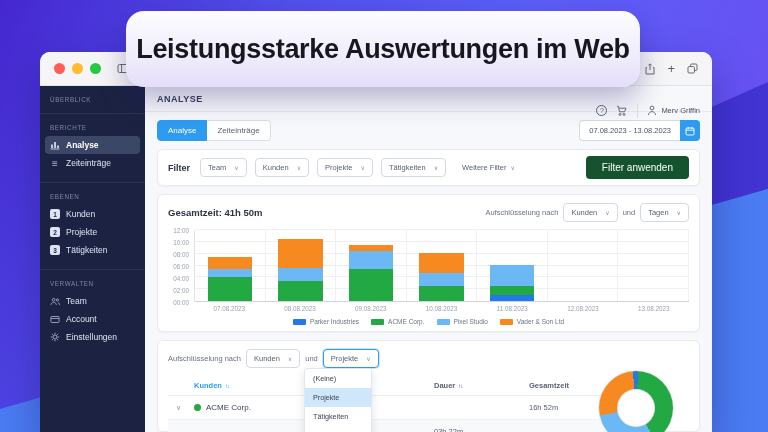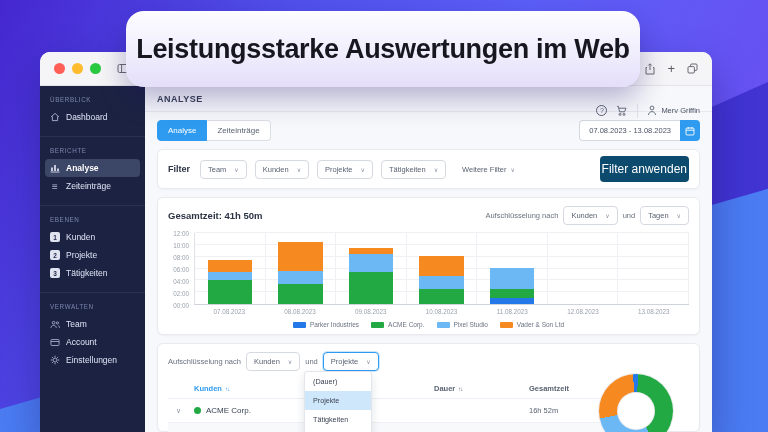--- a/index.html
+++ b/index.html
@@ -69,21 +69,21 @@
   .date-field { font-size:7.5px; color:#4a5264; background:#fff; border:1px solid #d5d9e0; border-right:none; border-radius:4px 0 0 4px; padding:5px 9px; }
   .cal-btn { width:20px; background:#2e9bf0; border-radius:0 4px 4px 0; display:flex; align-items:center; justify-content:center; color:#fff; }
 
   .card { background:#fff; border:1px solid #e8eaef; border-radius:6px; box-shadow:0 1px 2px rgba(20,30,60,.04); }
 
   .filter-card { display:flex; align-items:center; gap:8px; padding:6px 10px; }
   .filter-label { font-size:9px; font-weight:bold; color:#2b3344; margin-right:2px; }
   .chip { display:flex; align-items:center; gap:8px; border:1px solid #d5d9e0; border-radius:4px; padding:4px 7px; font-size:7.5px; color:#5a6372; background:#fff; }
   .chev::before { content:"∨"; font-size:6px; color:#8a93a3; }
   .more-filter { display:flex; align-items:center; gap:4px; font-size:7.5px; color:#5a6372; margin-left:8px; }
-  .btn-primary { margin-left:auto; background:#0c4a6e; color:#fff; font-size:12px; padding:6px 2px; border-radius:4px; border:none; }
+  .btn-primary { margin-left:auto; background:#14532d; color:#fff; font-size:10px; padding:6px 16px; border-radius:4px; border:none; }
 
   .chart-card { padding:8px 10px 6px; }
   .chart-head { display:flex; align-items:center; justify-content:space-between; margin-bottom:8px; }
   .chart-title { font-size:9.5px; font-weight:bold; color:#2b3344; }
   .breakdown { display:flex; align-items:center; gap:5px; font-size:7.5px; color:#6a7280; }
   .chart-wrap { display:flex; }
   .yaxis { width:26px; position:relative; height:72px; flex-shrink:0; }
   .ylab { position:absolute; right:5px; transform:translateY(50%); font-size:6.3px; color:#9aa1ad; }
   .plot { flex:1; position:relative; display:flex; height:72px; border-left:1px solid #dfe3e9; border-bottom:1px solid #cfd4db; }
   .grid { position:absolute; left:0; right:0; height:1px; background:#eef0f4; }
@@ -165,31 +165,20 @@
             </g>
           </svg>
       </span>
     </div>
   </div>
 
   <div class="app">
     <aside class="sidebar">
 
       <div class="nav-section-label">ÜBERBLICK</div>
-      <div class="nav-item">
-        <span class="nav-icon">
-          <svg class="ic" width="10" height="10" viewBox="0 0 10 10">
-              <g fill="none" stroke="currentColor" stroke-width=".9">
-                <path d="M1 5 5 1.4 9 5"></path>
-                <path d="M2.4 4.4V8.6h5.2V4.4"></path>
-              </g>
-            </svg>
-        </span>
-        <span>Dashboard</span>
-      </div>
 
       <div class="nav-divider"></div>
       <div class="nav-section-label">BERICHTE</div>
       <div class="nav-item active">
         <span class="nav-icon">
           <svg class="ic" width="10" height="10" viewBox="0 0 10 10">
               <g fill="currentColor">
                 <rect x="1.2" y="4.5" width="1.6" height="3.5"></rect>
                 <rect x="4.2" y="2" width="1.6" height="6"></rect>
                 <rect x="7.2" y="5.5" width="1.6" height="2.5"></rect>
@@ -470,21 +459,21 @@
             <div class="tr body alt">
               <span></span>
               <span></span>
               <span class="cell-muted">Corpora</span>
               <span class="cell-muted">03h 22m</span>
               <span></span>
             </div>
           </div>
 
           <div class="menu">
-            <div class="menu-item">(Dauer)</div>
+            <div class="menu-item">(Keine)</div>
             <div class="menu-item sel">Projekte</div>
             <div class="menu-item">Tätigkeiten</div>
             <div class="menu-item">Notizen</div>
 
           </div>
 
           <div class="donut" style="background: conic-gradient(from -5deg, rgb(36, 120, 232) 0%, rgb(36, 120, 232) 2.4%, rgb(35, 169, 67) 2.4%, rgb(35, 169, 67) 42.7%, rgb(108, 184, 244) 42.7%, rgb(108, 184, 244) 73.1%, rgb(246, 137, 31) 73.1%, rgb(246, 137, 31) 100%);"></div>
         </div>
       </div>
     </div>

